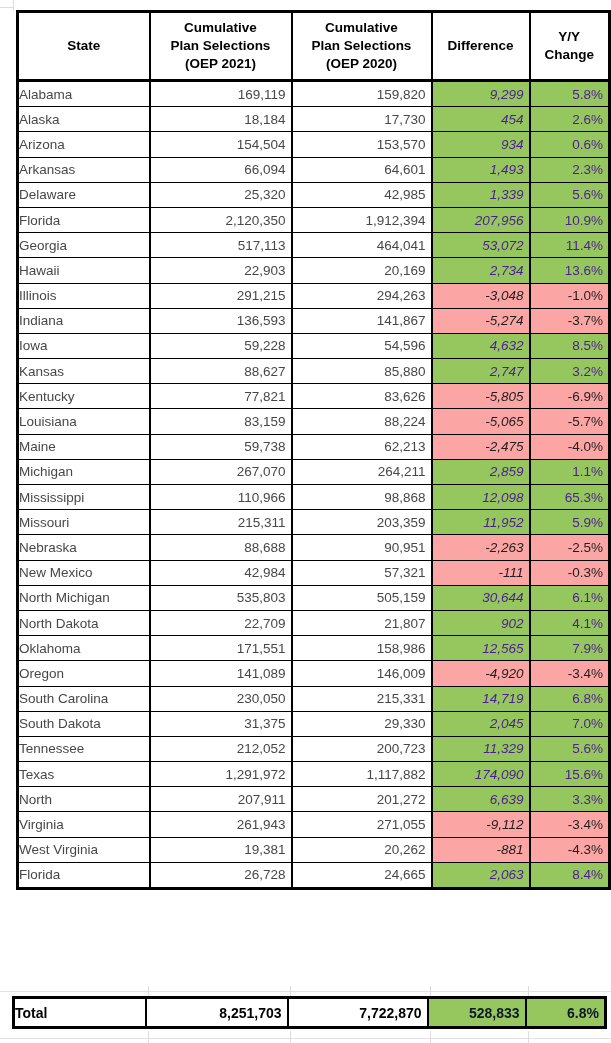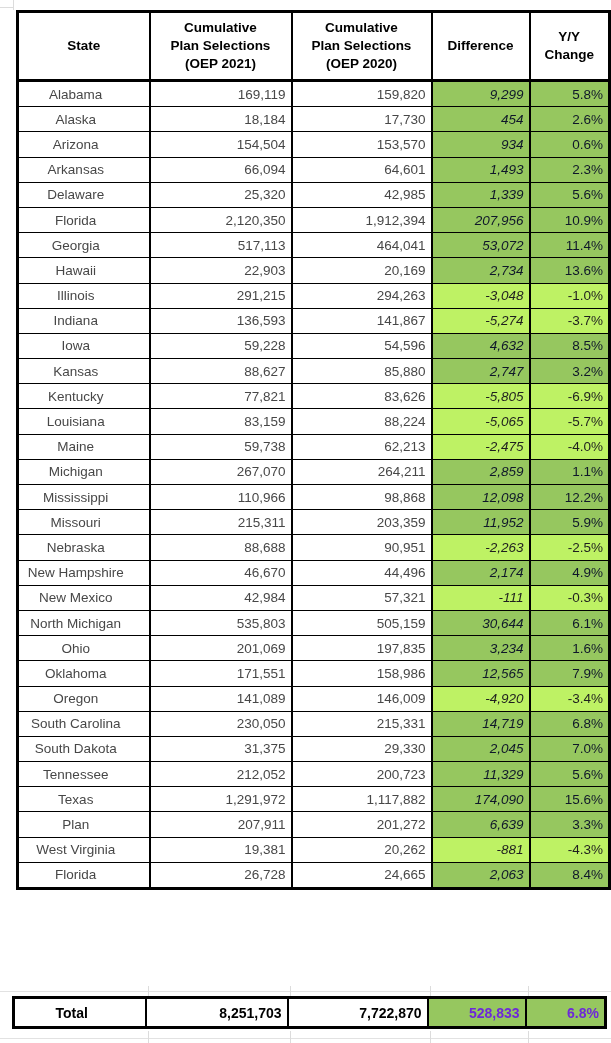--- a/index.html
+++ b/index.html
@@ -56,34 +56,34 @@
     border-top-width: 1px;
     border-bottom-width: 1px;
     font-size: 13.5px;
     color: #474747;
     height: 24.2px;
     padding: 0;
     white-space: nowrap;
     overflow: hidden;
     vertical-align: middle;
   }
-  .tbl td.state-cell { text-align: center; padding-right: 16px; }
+  .tbl td.state-cell { text-align: left; padding-right: 16px; }
   .tbl td.num        { text-align: right; padding-right: 5px; }
   .tbl td.diff-cell  { font-style: italic; }
-  .tbl td.pos { background: #96C75F; color: #0f172a; }
-  .tbl td.neg { background: #bef264; color: #1f1f1f; }
+  .tbl td.pos { background: #96C75F; color: #4c1d95; }
+  .tbl td.neg { background: #fca5a5; color: #1f1f1f; }
 
   table.total-table td {
     font-weight: bold;
     color: #000;
     font-size: 14px;
     height: 27px;
     border-width: 3px 2px;
   }
-  table.total-table td.pos { color: #6d28d9; }
+  table.total-table td.pos { color: #0f172a; }
 </style>
 </head>
 <body>
 
 <div class="gridline" style="left:0; top:7px; width:14px; height:1px;"></div>
 <div class="gridline" style="left:13px; top:0; width:1px; height:10px;"></div>
 <div class="gridline" style="left:0; top:991px; width:611px; height:1px; background:#e2e2e2;"></div>
 <div class="gridline" style="left:148px; top:986px; width:1px; height:10px;"></div>
 <div class="gridline" style="left:290px; top:986px; width:1px; height:10px;"></div>
 <div class="gridline" style="left:430px; top:986px; width:1px; height:10px;"></div>
@@ -233,63 +233,56 @@
     <td class="num v2021-cell">267,070</td>
     <td class="num v2020-cell">264,211</td>
     <td class="num diff-cell pos">2,859</td>
     <td class="num yy-cell pos">1.1%</td>
   </tr>
       <tr>
     <td class="state-cell">Mississippi</td>
     <td class="num v2021-cell">110,966</td>
     <td class="num v2020-cell">98,868</td>
     <td class="num diff-cell pos">12,098</td>
-    <td class="num yy-cell pos">12.2%</td>
+    <td class="num yy-cell pos">65.3%</td>
   </tr>
       <tr>
     <td class="state-cell">Missouri</td>
     <td class="num v2021-cell">215,311</td>
     <td class="num v2020-cell">203,359</td>
     <td class="num diff-cell pos">11,952</td>
     <td class="num yy-cell pos">5.9%</td>
   </tr>
       <tr>
     <td class="state-cell">Nebraska</td>
     <td class="num v2021-cell">88,688</td>
     <td class="num v2020-cell">90,951</td>
     <td class="num diff-cell neg">-2,263</td>
     <td class="num yy-cell neg">-2.5%</td>
   </tr>
       <tr>
-    <td class="state-cell">New Hampshire</td>
-    <td class="num v2021-cell">46,670</td>
-    <td class="num v2020-cell">44,496</td>
-    <td class="num diff-cell pos">2,174</td>
-    <td class="num yy-cell pos">4.9%</td>
-  </tr>
-      <tr>
     <td class="state-cell">New Mexico</td>
     <td class="num v2021-cell">42,984</td>
     <td class="num v2020-cell">57,321</td>
     <td class="num diff-cell neg">-111</td>
     <td class="num yy-cell neg">-0.3%</td>
   </tr>
       <tr>
     <td class="state-cell">North Michigan</td>
     <td class="num v2021-cell">535,803</td>
     <td class="num v2020-cell">505,159</td>
     <td class="num diff-cell pos">30,644</td>
     <td class="num yy-cell pos">6.1%</td>
   </tr>
       <tr>
-    <td class="state-cell">Ohio</td>
-    <td class="num v2021-cell">201,069</td>
-    <td class="num v2020-cell">197,835</td>
-    <td class="num diff-cell pos">3,234</td>
-    <td class="num yy-cell pos">1.6%</td>
+    <td class="state-cell">North Dakota</td>
+    <td class="num v2021-cell">22,709</td>
+    <td class="num v2020-cell">21,807</td>
+    <td class="num diff-cell pos">902</td>
+    <td class="num yy-cell pos">4.1%</td>
   </tr>
       <tr>
     <td class="state-cell">Oklahoma</td>
     <td class="num v2021-cell">171,551</td>
     <td class="num v2020-cell">158,986</td>
     <td class="num diff-cell pos">12,565</td>
     <td class="num yy-cell pos">7.9%</td>
   </tr>
       <tr>
     <td class="state-cell">Oregon</td>
@@ -320,25 +313,32 @@
     <td class="num yy-cell pos">5.6%</td>
   </tr>
       <tr>
     <td class="state-cell">Texas</td>
     <td class="num v2021-cell">1,291,972</td>
     <td class="num v2020-cell">1,117,882</td>
     <td class="num diff-cell pos">174,090</td>
     <td class="num yy-cell pos">15.6%</td>
   </tr>
       <tr>
-    <td class="state-cell">Plan</td>
+    <td class="state-cell">North</td>
     <td class="num v2021-cell">207,911</td>
     <td class="num v2020-cell">201,272</td>
     <td class="num diff-cell pos">6,639</td>
     <td class="num yy-cell pos">3.3%</td>
+  </tr>
+      <tr>
+    <td class="state-cell">Virginia</td>
+    <td class="num v2021-cell">261,943</td>
+    <td class="num v2020-cell">271,055</td>
+    <td class="num diff-cell neg">-9,112</td>
+    <td class="num yy-cell neg">-3.4%</td>
   </tr>
       <tr>
     <td class="state-cell">West Virginia</td>
     <td class="num v2021-cell">19,381</td>
     <td class="num v2020-cell">20,262</td>
     <td class="num diff-cell neg">-881</td>
     <td class="num yy-cell neg">-4.3%</td>
   </tr>
       <tr>
     <td class="state-cell">Florida</td>

